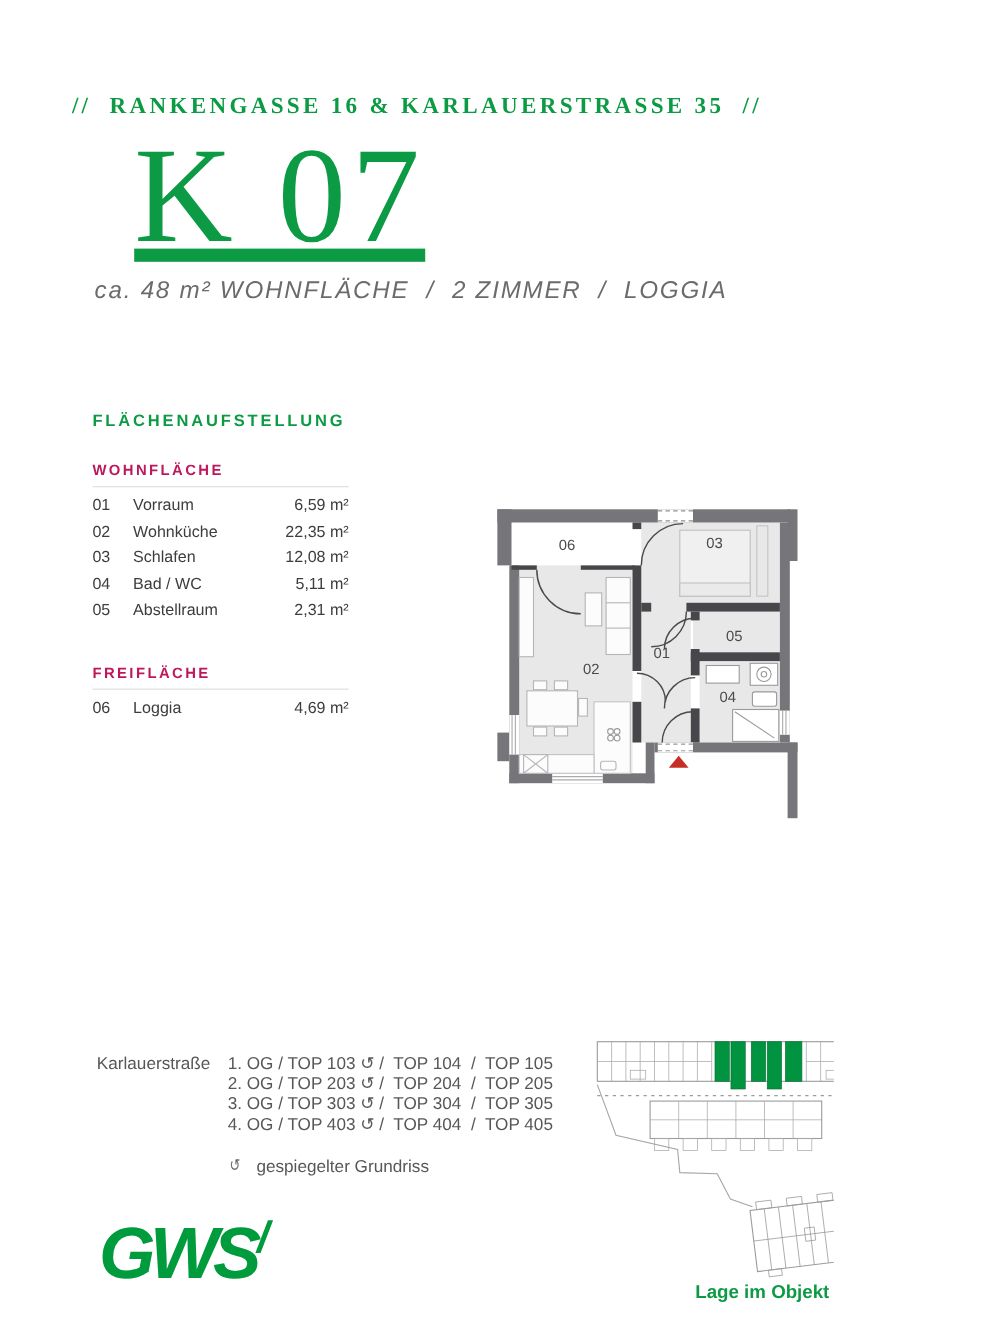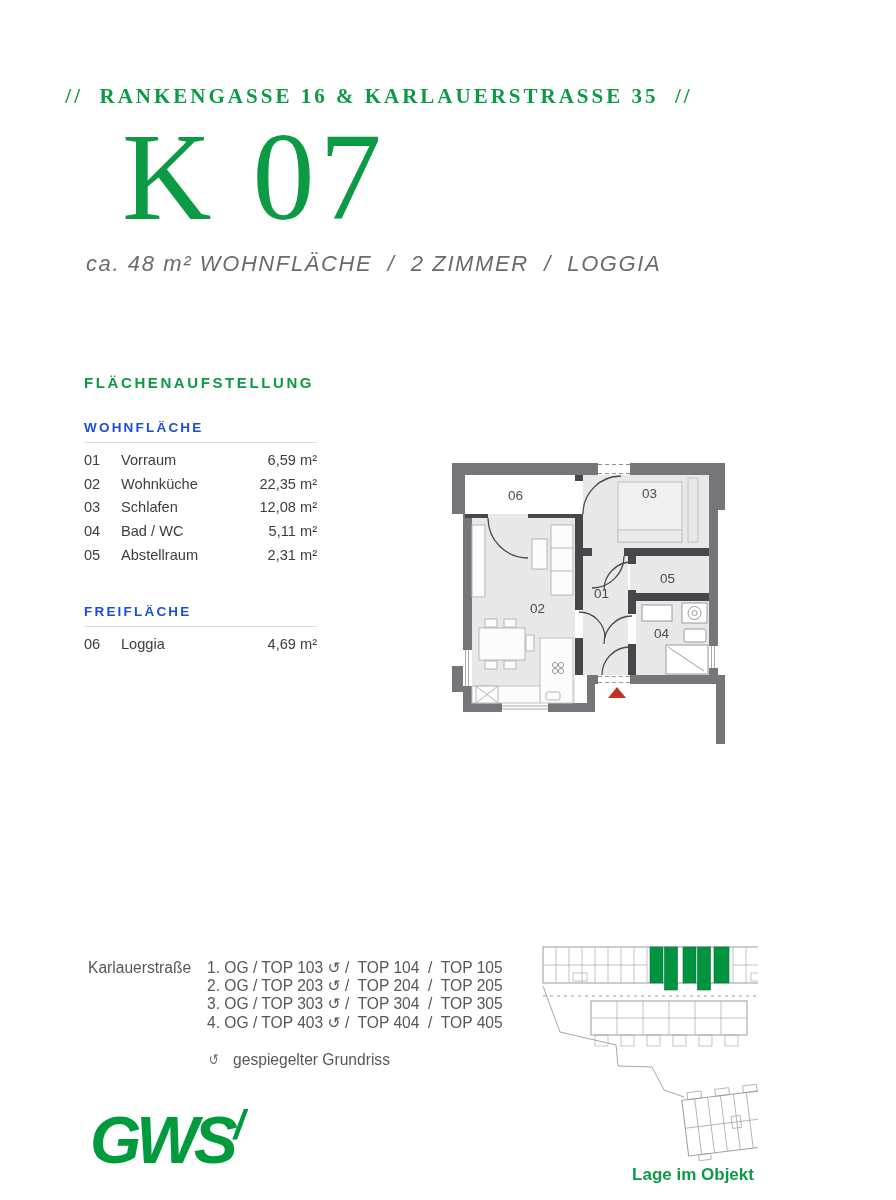--- a/index.html
+++ b/index.html
@@ -7,27 +7,27 @@
         font-family:"Liberation Sans",sans-serif;}
   
   .addr{position:absolute;left:0;right:0;top:84px;text-align:center;
         font-family:"Liberation Serif",serif;font-size:21px;font-weight:600;
         letter-spacing:3px;color:#0c9b44;white-space:pre;}
   
   .title-row{position:absolute;left:84px;top:116px;display:flex;align-items:baseline;}
   .typ{font-family:"Liberation Serif",serif;font-size:97px;font-weight:500;
        color:#58585a;letter-spacing:9px;line-height:1.1;}
   .code{font-family:"Liberation Serif",serif;font-size:124px;font-weight:500;
-        color:#0c9b44;letter-spacing:5px;margin-left:38px;line-height:1;white-space:pre;}
+        color:#0c9b44;letter-spacing:5px;margin-left:38px;line-height:1;white-space:pre;text-decoration:underline;}
   .subtitle{position:absolute;left:86px;top:251px;font-size:22px;color:#6b6b6e;
         letter-spacing:1.6px;white-space:pre;font-style:italic;}
   
   .areas{position:absolute;left:84px;top:374px;width:233px;}
   .areas-heading{font-size:15px;font-weight:700;letter-spacing:2.6px;color:#0c9b44;}
-  .sec-label{font-size:13.5px;font-weight:700;letter-spacing:2.2px;color:#1d4ed8;margin-top:29px;}
+  .sec-label{font-size:13.5px;font-weight:700;letter-spacing:2.2px;color:#be185d;margin-top:29px;}
   .sec-rule{border:none;border-top:1px solid #dcdcdc;margin:7px 0 5px 0;}
   .a-row{display:flex;align-items:center;height:23.7px;font-size:14.6px;color:#3d3d3f;}
   .a-no{width:37px;}
   .a-nm{flex:1;}
   .a-val{text-align:right;white-space:pre;}
   .sec-free{margin-top:38px;}
   
   .plan{position:absolute;left:452px;top:452px;}
   .siteplan{position:absolute;left:533px;top:933px;}
   .compass{position:absolute;left:753px;top:863px;}

